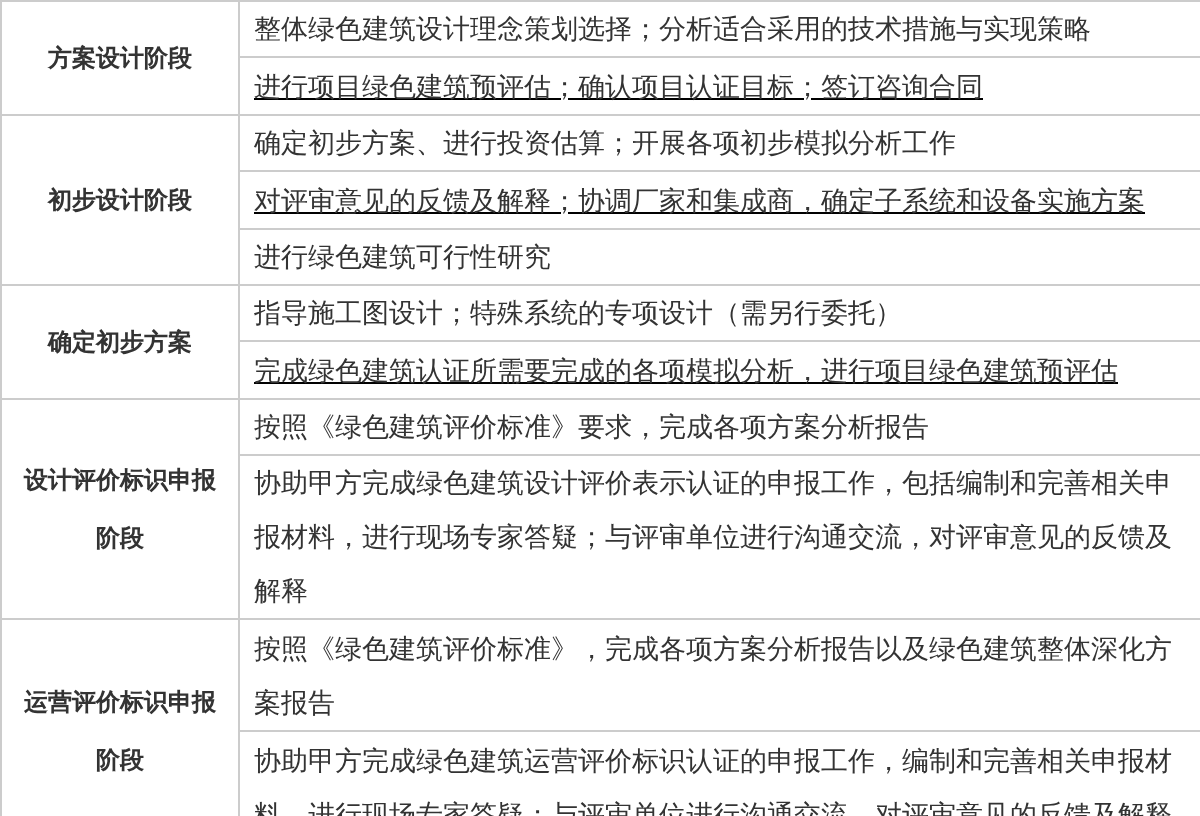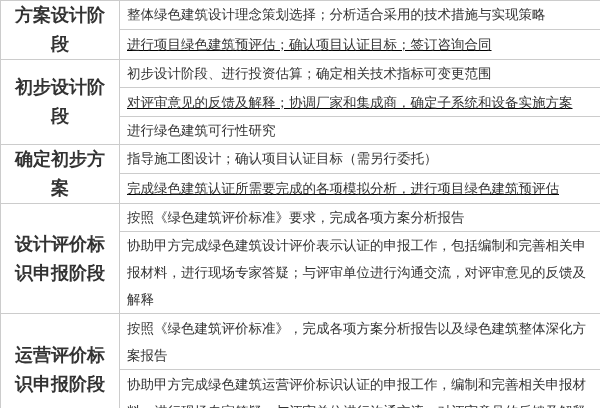--- a/index.html
+++ b/index.html
@@ -22,21 +22,21 @@
     background:var(--bg-color);
   }
   col.c-phase{width:119px;}
   col.c-detail{width:481px;}
   td{
     border:1px solid var(--border-color);
     color:var(--text-color);
     vertical-align:middle;
   }
   td.phase{
-    font-size:18px;
+    font-size:12px;
     font-weight:bold;
     text-align:center;
     line-height:29px;
     padding:0 10px;
   }
   td.detail{
     font-size:13.5px;
     line-height:27px;
     text-align:left;
     padding:0 2px 0 7px;
@@ -61,32 +61,32 @@
     <tr class="h28">
       <td class="phase" rowspan="2">方案设计阶段</td>
       <td class="detail">整体绿色建筑设计理念策划选择；分析适合采用的技术措施与实现策略</td>
     </tr>
     <tr class="h29">
       <td class="detail">进行项目绿色建筑预评估；确认项目认证目标；签订咨询合同</td>
     </tr>
 
     <tr class="h28">
       <td class="phase" rowspan="3">初步设计阶段</td>
-      <td class="detail">初步设计阶段、进行投资估算；确定相关技术指标可变更范围</td>
+      <td class="detail">确定初步方案、进行投资估算；开展各项初步模拟分析工作</td>
     </tr>
     <tr class="h29">
       <td class="detail">对评审意见的反馈及解释；协调厂家和集成商，确定子系统和设备实施方案</td>
     </tr>
     <tr class="h28">
       <td class="detail">进行绿色建筑可行性研究</td>
     </tr>
 
     <tr class="h28">
       <td class="phase" rowspan="2">确定初步方案</td>
-      <td class="detail">指导施工图设计；确认项目认证目标（需另行委托）</td>
+      <td class="detail">指导施工图设计；特殊系统的专项设计（需另行委托）</td>
     </tr>
     <tr class="h29">
       <td class="detail">完成绿色建筑认证所需要完成的各项模拟分析，进行项目绿色建筑预评估</td>
     </tr>
 
     <tr class="h28">
       <td class="phase" rowspan="2">设计评价标识申报阶段</td>
       <td class="detail">按照《绿色建筑评价标准》要求，完成各项方案分析报告</td>
     </tr>
     <tr class="h68">

